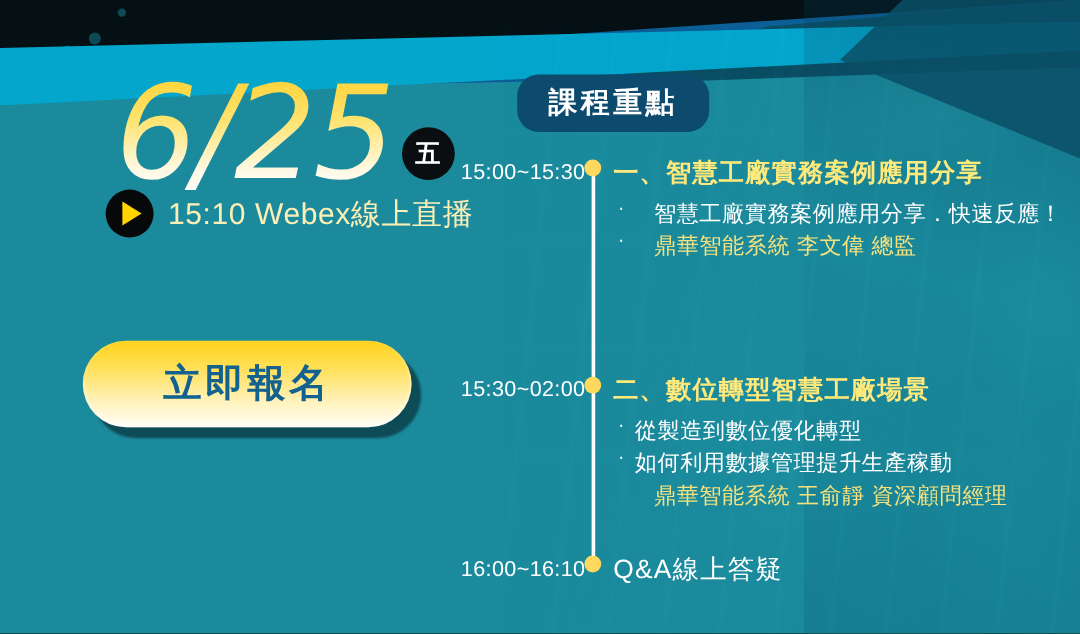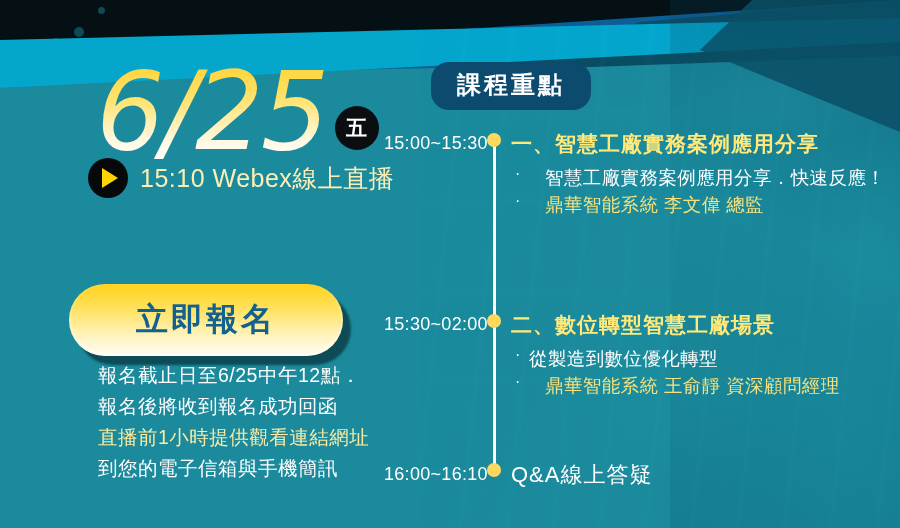--- a/index.html
+++ b/index.html
@@ -214,26 +214,20 @@
       <span class="live-text">15:10 Webex線上直播</span>
     </div>
 
     <div class="cta-wrap">
       <div class="cta-shadow"></div>
       <button class="cta">
         <span class="cta-label">立即報名</span>
       </button>
     </div>
 
-    <div class="notes">
-      <div class="note-line">報名截止日至6/25中午12點．</div>
-      <div class="note-line">報名後將收到報名成功回函</div>
-      <div class="note-line hl">直播前1小時提供觀看連結網址</div>
-      <div class="note-line">到您的電子信箱與手機簡訊</div>
-    </div>
 
   </div>
 
   <div class="right">
 
     <div class="badge">課程重點</div>
 
     <div class="timeline-line"></div>
 
     <div class="session" style="top:130px;">
@@ -247,21 +241,21 @@
         <div class="s-speaker">鼎華智能系統 李文偉 總監</div>
       </div>
     </div>
 
     <div class="session" style="top:311px;">
       <div class="s-time" style="top:3px;">15:30~02:00</div>
       <div class="s-dot" style="top:3px;"></div>
       <div class="s-body">
         <div class="s-title">二、數位轉型智慧工廠場景</div>
         <div class="s-item" style="margin-top:6px;"><span class="dotmark">·</span><span>從製造到數位優化轉型</span></div>
-        <div class="s-item"><span class="dotmark">·</span></div>
+        <div class="s-item"><span class="dotmark">·</span><span>如何利用數據管理提升生產稼動</span></div>
         <div class="s-speaker">鼎華智能系統 王俞靜 資深顧問經理</div>
       </div>
     </div>
 
     <div class="session" style="top:460px;">
       <div class="s-time" style="top:4px;">16:00~16:10</div>
       <div class="s-dot" style="top:3px;"></div>
       <div class="s-body">
         <div class="s-qa">Q&amp;A線上答疑</div>
       </div>

